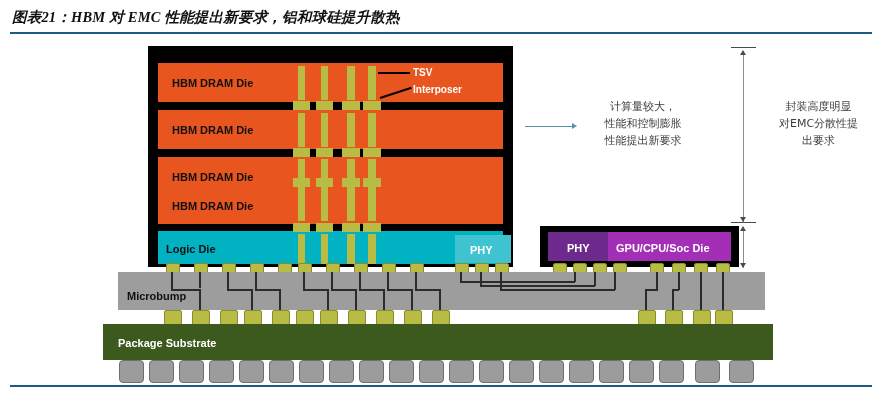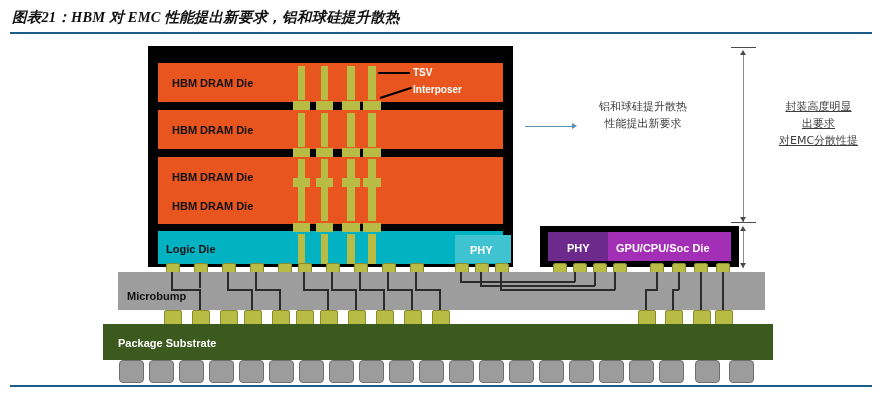--- a/index.html
+++ b/index.html
@@ -282,35 +282,36 @@
   <div class="bga-gray" style="left:569px;top:360px;width:23px;height:21px;"></div>
   <div class="bga-gray" style="left:599px;top:360px;width:23px;height:21px;"></div>
   <div class="bga-gray" style="left:629px;top:360px;width:23px;height:21px;"></div>
   <div class="bga-gray" style="left:659px;top:360px;width:23px;height:21px;"></div>
   <div class="bga-gray" style="left:695px;top:360px;width:23px;height:21px;"></div>
   <div class="bga-gray" style="left:729px;top:360px;width:23px;height:21px;"></div>
 
   <div class="ptr-line" style="left:525px;top:126px;width:48px;"></div>
   <div class="ptr-head" style="left:572px;top:123px;"></div>
   <div class="cn-note" style="left:588px;top:98px;width:110px;">
-    <div>铝和球硅提升散热</div>
+    <div>计算量较大，</div>
+    <div>性能和控制膨胀</div>
     <div>性能提出新要求</div>
   </div>
 
   <div class="dim-cap" style="left:731px;top:47px;width:25px;"></div>
   <div class="dim-line" style="left:743px;top:52px;height:170px;"></div>
   <div class="arrow-up" style="left:740px;top:50px;"></div>
   <div class="arrow-dn" style="left:740px;top:217px;"></div>
   <div class="dim-cap" style="left:731px;top:222px;width:25px;"></div>
 
   <div class="dim-line" style="left:743px;top:228px;height:40px;"></div>
   <div class="arrow-up" style="left:740px;top:226px;"></div>
   <div class="arrow-dn" style="left:740px;top:263px;"></div>
 
-  <div class="cn-note" style="left:766px;top:98px;width:105px;text-decoration:underline;">
+  <div class="cn-note" style="left:766px;top:98px;width:105px;">
     <div>封装高度明显</div>
+    <div>对EMC分散性提</div>
     <div>出要求</div>
-    <div>对EMC分散性提</div>
   </div>
 
   <div class="rule-bottom"></div>
 
 </div>
 
 </body></html>

